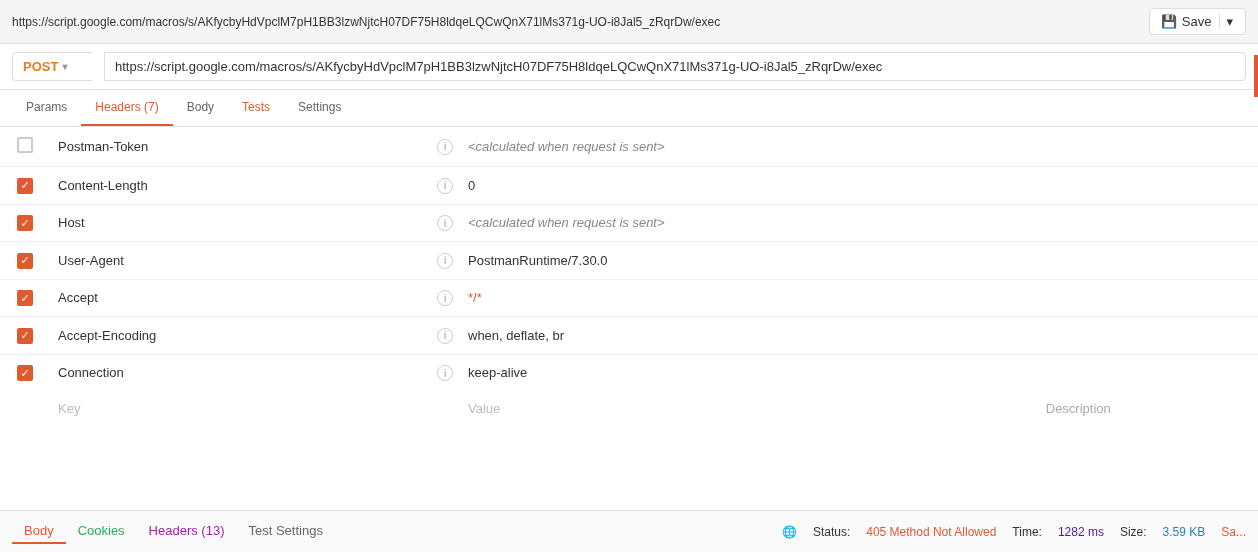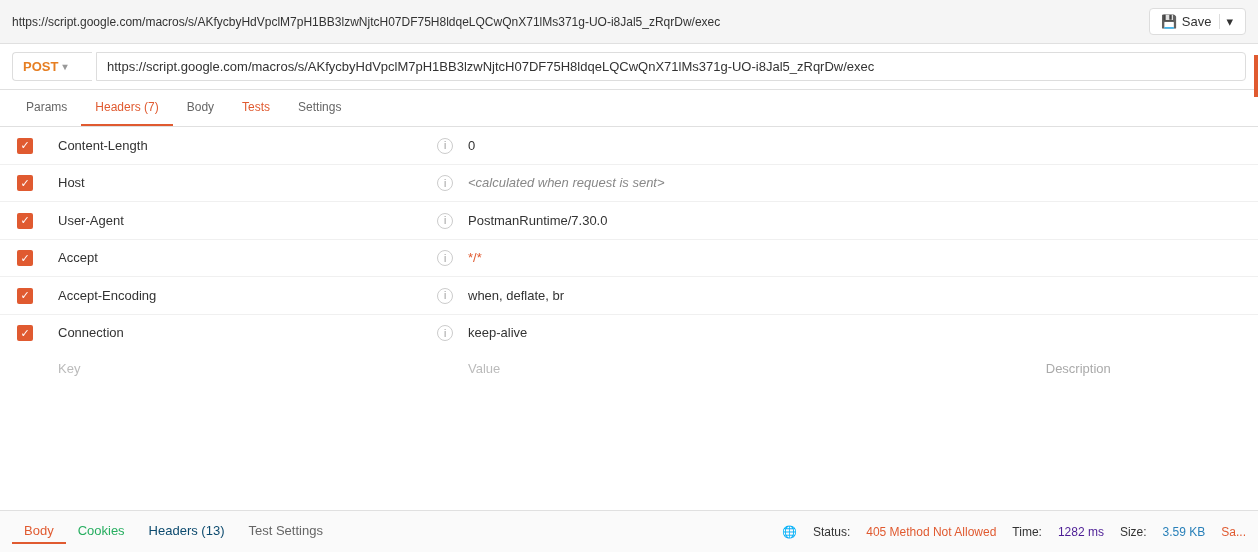--- a/index.html
+++ b/index.html
@@ -36,21 +36,21 @@
       padding-left: 6px;
       margin-left: 4px;
     }
 
     
     .request-row {
       display: flex;
       align-items: center;
       padding: 8px 12px;
       border-bottom: 1px solid #e0e0e0;
-      gap: 4px;
+      gap: 12px;
     }
     .method-select {
       display: flex;
       align-items: center;
       gap: 4px;
       padding: 6px 10px;
       border: 1px solid #ddd;
       border-right: none;
       border-radius: 4px 0 0 4px;
       background: #fff;
@@ -179,21 +179,21 @@
       font-size: 13px;
       color: #666;
       cursor: pointer;
       border-bottom: 2px solid transparent;
     }
     .bottom-tab.active {
       color: #e05a30;
       border-bottom: 2px solid #e05a30;
     }
     .bottom-tab.teal { color: #27ae60; }
-    .bottom-tab.blue { color: #0c4a6e; }
+    .bottom-tab.blue { color: #a21caf; }
     .status-info {
       display: flex;
       align-items: center;
       gap: 16px;
       font-size: 12px;
     }
     .status-405 { color: #e05a30; font-weight: 500; }
     .status-time { color: #4c1d95; }
     .status-size { color: #2980b9; }
     .globe-icon { color: #999; }
@@ -228,20 +228,27 @@
   <div class="tabs">
     <div class="tab">Params</div>
     <div class="tab active">Headers (7)</div>
     <div class="tab">Body</div>
     <div class="tab orange">Tests</div>
     <div class="tab">Settings</div>
   </div>
 
   <table class="headers-table">
     <tbody id="headers-body">
+    <tr>
+          <td class="col-check"><span class="checkbox-unchecked"></span></td>
+          <td class="col-key">Postman-Token</td>
+          <td class="col-info"><span class="info-icon">i</span></td>
+          <td class="col-value value-calculated">&lt;calculated when request is sent&gt;</td>
+          <td class="col-desc"></td>
+        </tr>
         <tr>
           <td class="col-check"><span class="checkbox-checked">✓</span></td>
           <td class="col-key">Content-Length</td>
           <td class="col-info"><span class="info-icon">i</span></td>
           <td class="col-value">0</td>
           <td class="col-desc"></td>
         </tr>
         <tr>
           <td class="col-check"><span class="checkbox-checked">✓</span></td>
           <td class="col-key">Host</td>

